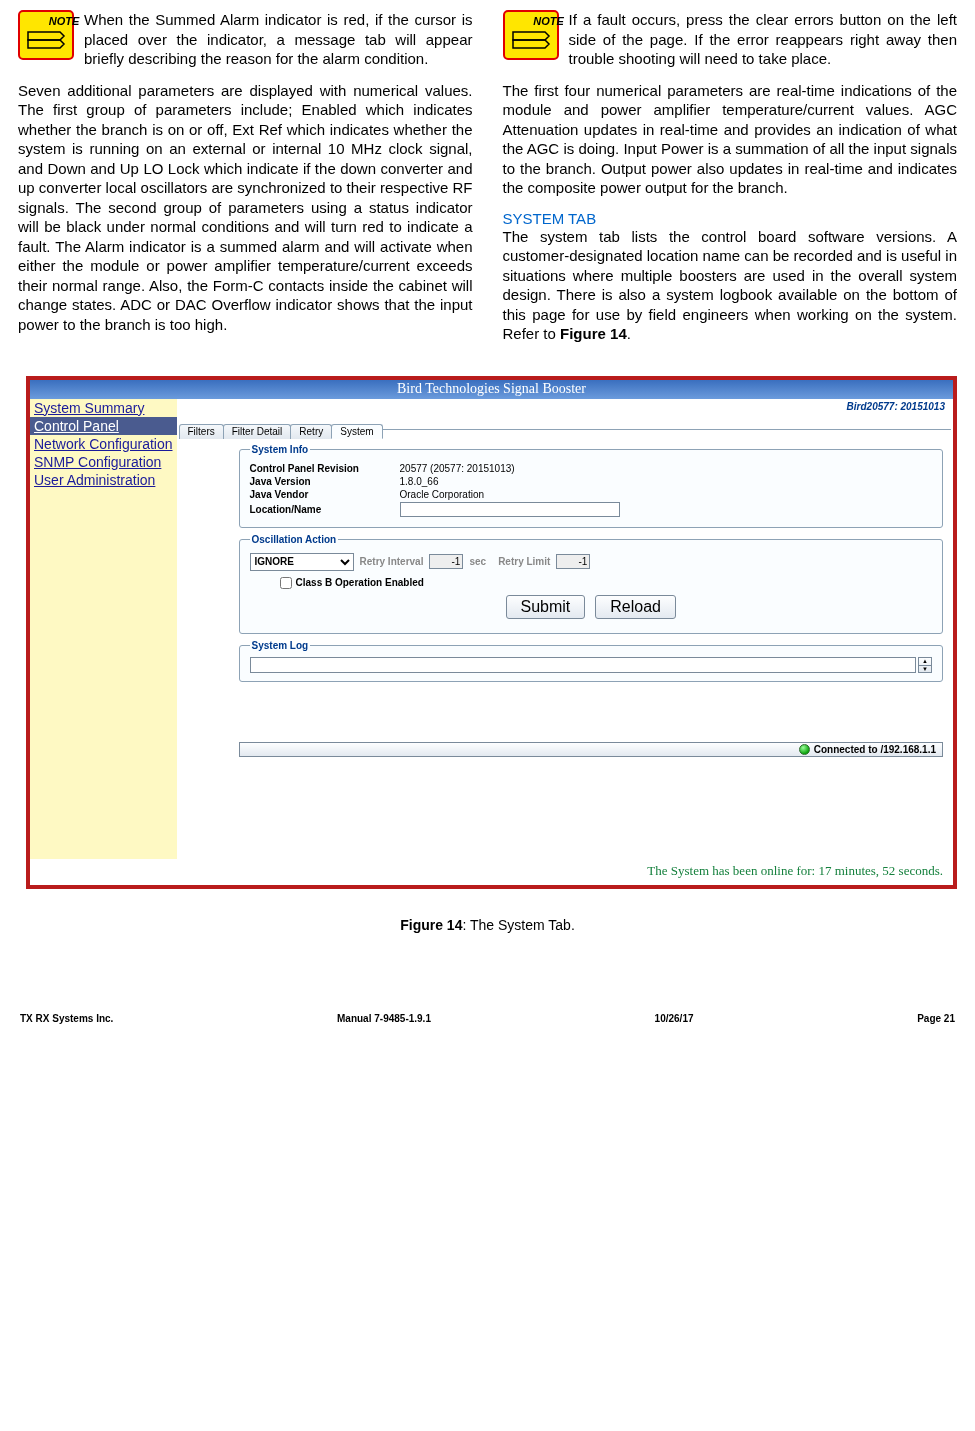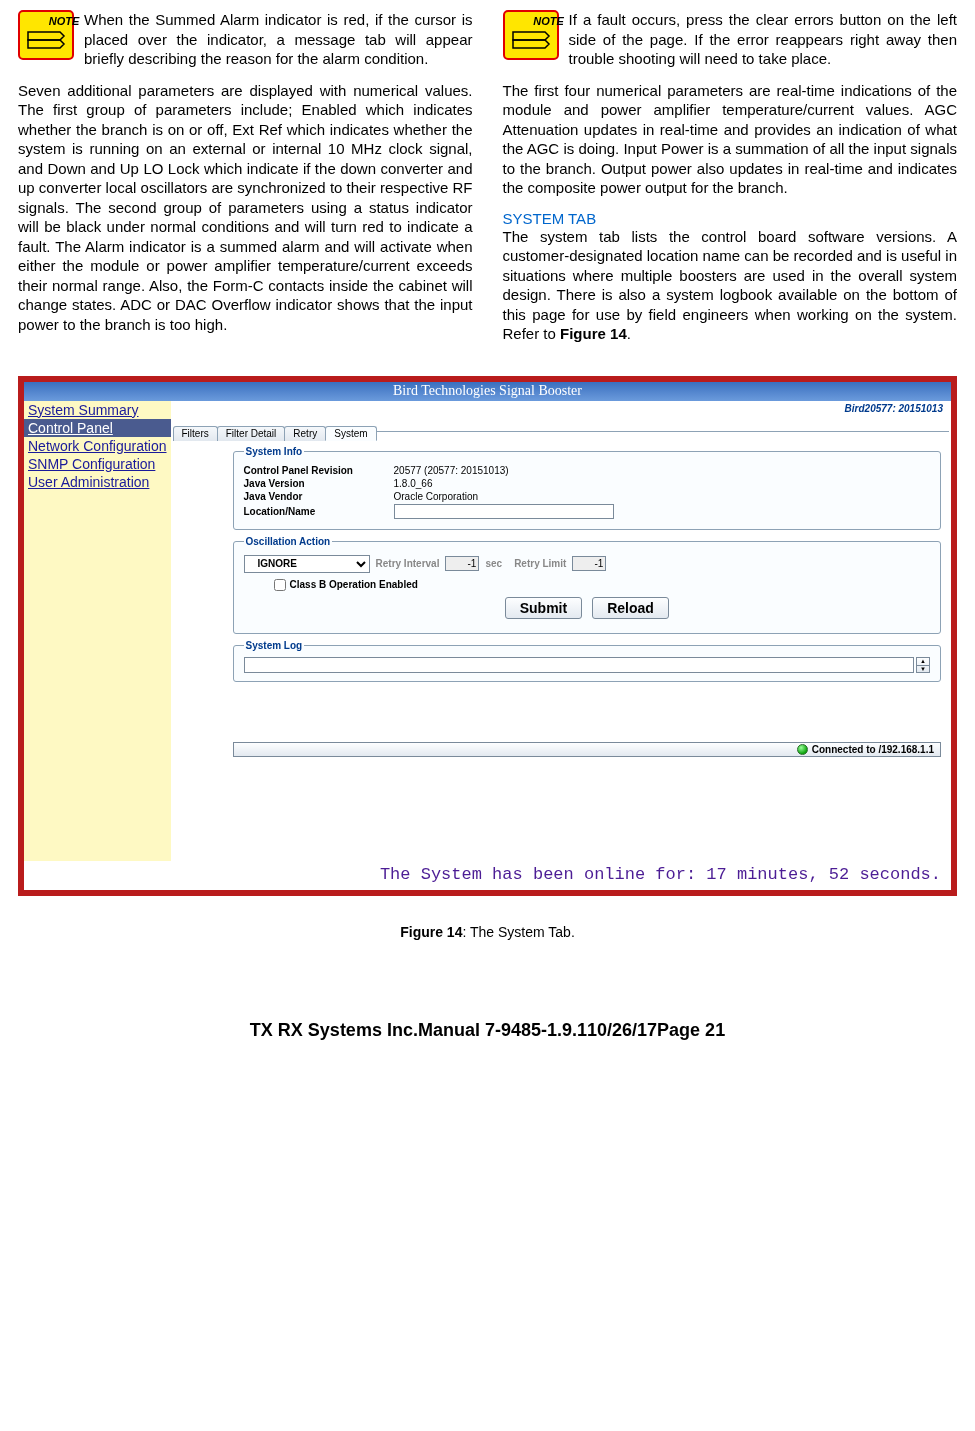--- a/index.html
+++ b/index.html
@@ -57,22 +57,22 @@
   .body-text { margin-bottom: 12px; }
   .section-head {
     color: #0066cc;
     font-weight: normal;
     font-size: 15px;
     margin-top: 0;
   }
 
   
   .figure-wrap {
-    border: 6px solid #b91c1c;
-    margin: 6px 0 6px 0;
+    border: 4px solid #b91c1c;
+    margin: 6px 0 6px 8px;
     background: #fff;
   }
   .app-title-bar {
     background: linear-gradient(#3a6fbf, #6b9bdc);
     color: #fff;
     text-align: center;
     font-family: "Times New Roman", serif;
     font-size: 14px;
     padding: 1px 0 2px 0;
   }
@@ -173,32 +173,31 @@
     background: #fff;
   }
   .chk-row { display: flex; align-items: center; gap: 4px; margin: 2px 0 2px 0; font-size: 10px; font-weight: bold; }
   .chk-row input { width: 12px; height: 12px; }
   .osc-row { display: flex; align-items: center; gap: 6px; font-size: 10px; margin: 2px 0 6px 0; }
   .osc-row select {
     font-size: 10px;
     height: 18px;
     border: 1px solid #7a8a9a;
     background: #fff;
-    width: 126px;
-    font-weight: bold;
-    padding-left: 9px;
+    width: 104px;
+    font-weight: bold;
   }
   .osc-row .gray { color: #888; font-weight: bold; }
   .osc-row input[type="text"] {
     width: 34px; height: 15px; font-size: 10px; border: 1px solid #7a8a9a; background: #eee;
     text-align: right; padding-right: 2px;
   }
   .btn-row { display: flex; justify-content: center; gap: 10px; margin: 6px 0; }
   .btn {
-    font-size: 14px; font-weight: bold;
+    font-size: 16px; font-weight: normal;
     background: linear-gradient(#fdfeff,#e3e9f0);
     border: 1px solid #7a8a9a;
     border-radius: 3px;
     padding: 2px 14px;
   }
   .syslog-inner {
     display: flex;
     align-items: center;
     justify-content: flex-end;
     gap: 2px;
@@ -220,39 +219,39 @@
     padding: 1px 6px;
     margin: 60px 0 0 0;
   }
   .status-led {
     width: 11px; height: 11px; border-radius: 50%;
     background: radial-gradient(circle at 35% 30%, #9bff9b, #0ca40c 70%);
     border: 1px solid #2a6a2a;
   }
   .uptime-line {
     text-align: right;
-    font-family: Liberation Mono, monospace;
-    font-size: 17px;
-    color: #4c1d95;
+    font-family: Liberation Serif, serif;
+    font-size: 13px;
+    color: #15803d;
     padding: 4px 10px 6px 0;
     background: #fff;
   }
 
   .fig-caption {
     text-align: center;
     font-size: 14px;
     margin: 28px 0 80px 0;
   }
   .fig-caption b { font-weight: bold; }
 
   .footer {
     display: flex;
-    justify-content: center;
-    font-weight: bold;
-    font-size: 18px;
+    justify-content: space-between;
+    font-weight: bold;
+    font-size: 10px;
     margin-top: 7px;
     padding: 0 2px 6px 2px;
   }
 </style>
 </head>
 <body>
 
 <div class="two-col">
 
   <div class="col">

